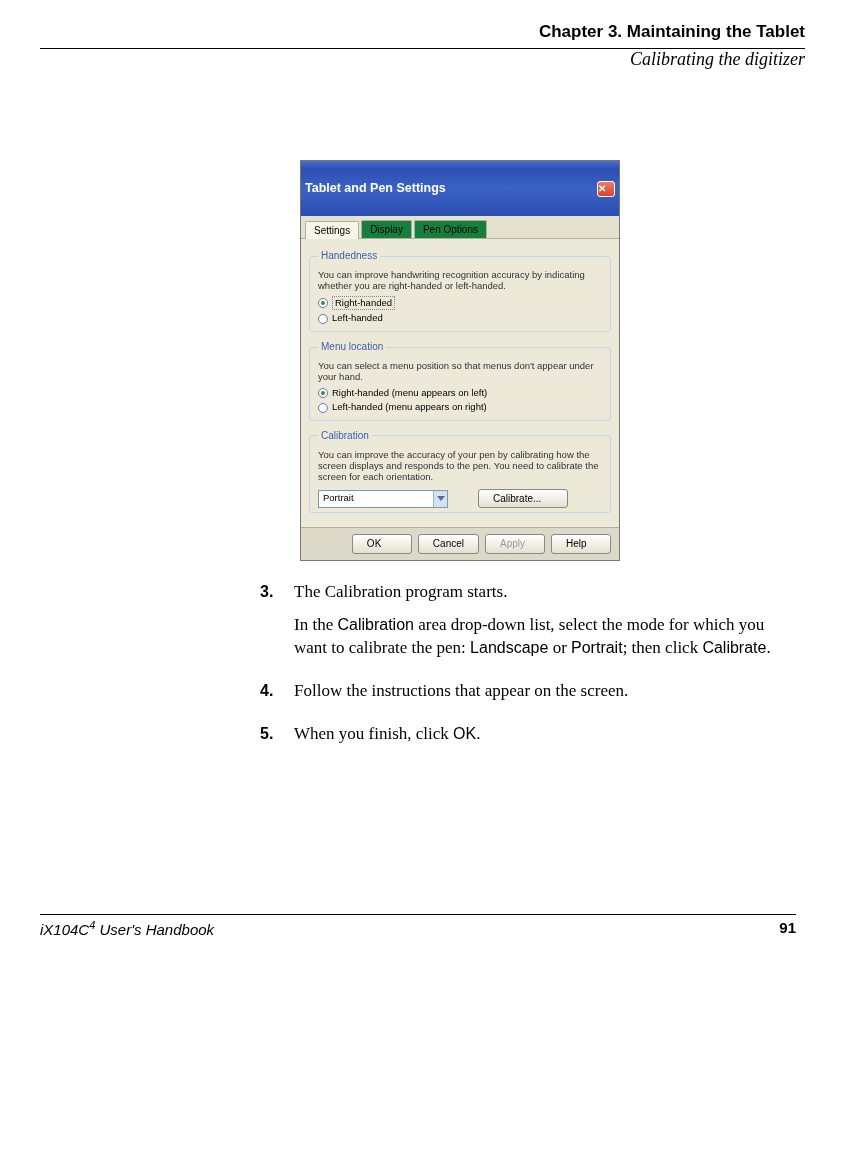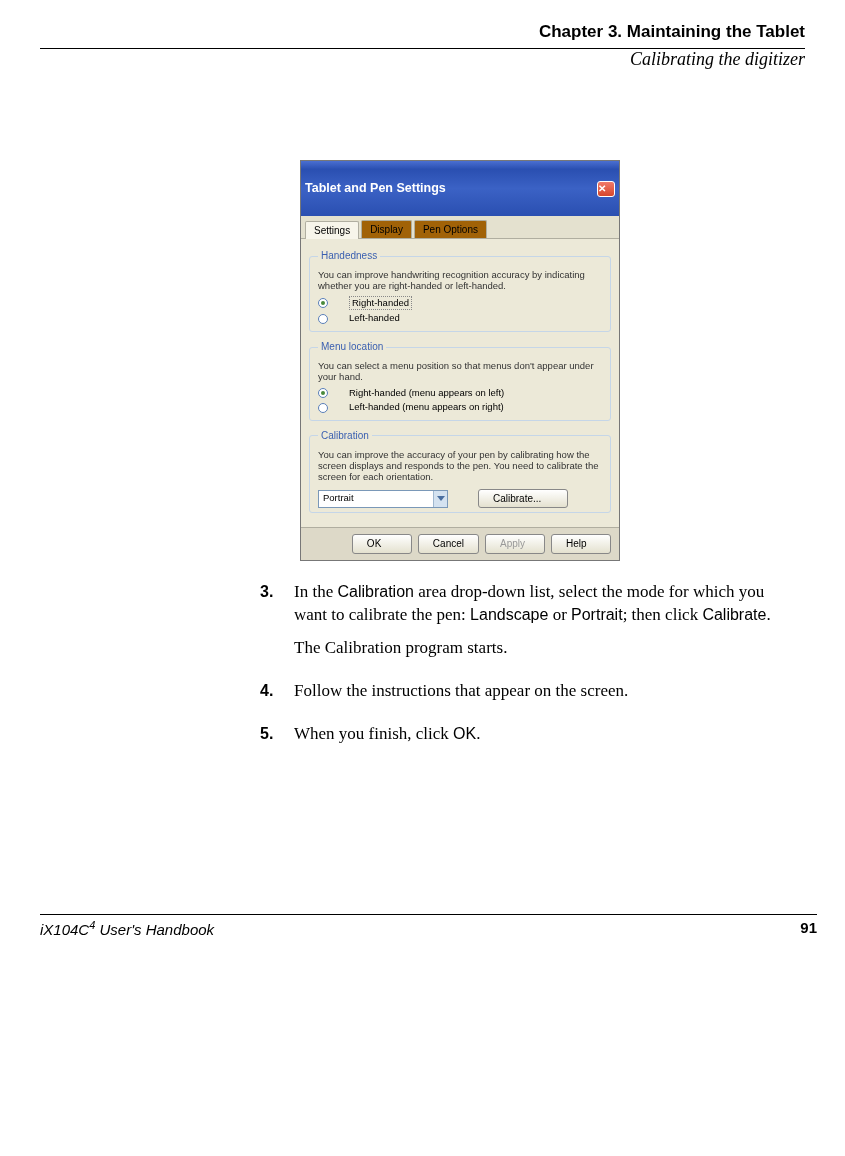--- a/index.html
+++ b/index.html
@@ -83,21 +83,21 @@
     display: flex;
     padding: 4px 4px 0 4px;
     background: #e4e1cf;
     border-bottom: 1px solid #b0aea0;
   }
   .tab {
     padding: 2px 8px;
     border: 1px solid #b0aea0;
     border-bottom: none;
     margin-right: 2px;
-    background: #a16207;
+    background: #15803d;
     font-size: 10px;
     border-radius: 2px 2px 0 0;
     cursor: default;
   }
   .tab.active {
     background: #f7f5ea;
     position: relative;
     top: 1px;
   }
   .dialog-body {
@@ -118,21 +118,21 @@
     font-size: 9.5px;
     color: #333;
     margin-bottom: 4px;
     line-height: 1.2;
   }
   .radio-row {
     display: flex;
     align-items: center;
     font-size: 9.5px;
     margin: 2px 0;
-    gap: 21px;
+    gap: 4px;
   }
   .radio-dot {
     width: 10px;
     height: 10px;
     border: 1px solid #5a7fb8;
     border-radius: 50%;
     background: #fff;
     display: inline-flex;
     align-items: center;
     justify-content: center;
@@ -206,21 +206,21 @@
     font-weight: bold;
     font-family: Arial, Helvetica, sans-serif;
     font-size: 16px;
   }
   .step-body p { margin: 0 0 10px 0; }
   .sans { font-family: Arial, Helvetica, sans-serif; font-size: 16px; }
   .footer {
     position: absolute;
     bottom: 18px;
     left: 40px;
-    right: 28px;
+    right: 49px;
   }
   hr.ftr-rule {
     border: none;
     border-top: 1px solid #000;
     margin: 0 0 4px 0;
   }
   .footer-row {
     display: flex;
     justify-content: space-between;
     font-size: 16px;
@@ -305,24 +305,24 @@
           <div class="btn">Cancel</div>
           <div class="btn disabled">Apply</div>
           <div class="btn">Help</div>
         </div>
       </div>
     </div>
 
     <div class="step">
       <div class="step-num">3.</div>
       <div class="step-body">
+        <p>The Calibration program starts.</p>
         <p>
           <span>In the </span><span class="sans">Calibration</span><span> area drop-down list, select the mode for which you want to calibrate the pen: </span><span class="sans">Landscape</span><span> or </span><span class="sans">Portrait</span><span>; then click </span><span class="sans">Calibrate</span><span>.</span>
         </p>
-        <p>The Calibration program starts.</p>
       </div>
     </div>
 
     <div class="step">
       <div class="step-num">4.</div>
       <div class="step-body">
         <p>Follow the instructions that appear on the screen.</p>
       </div>
     </div>
 

